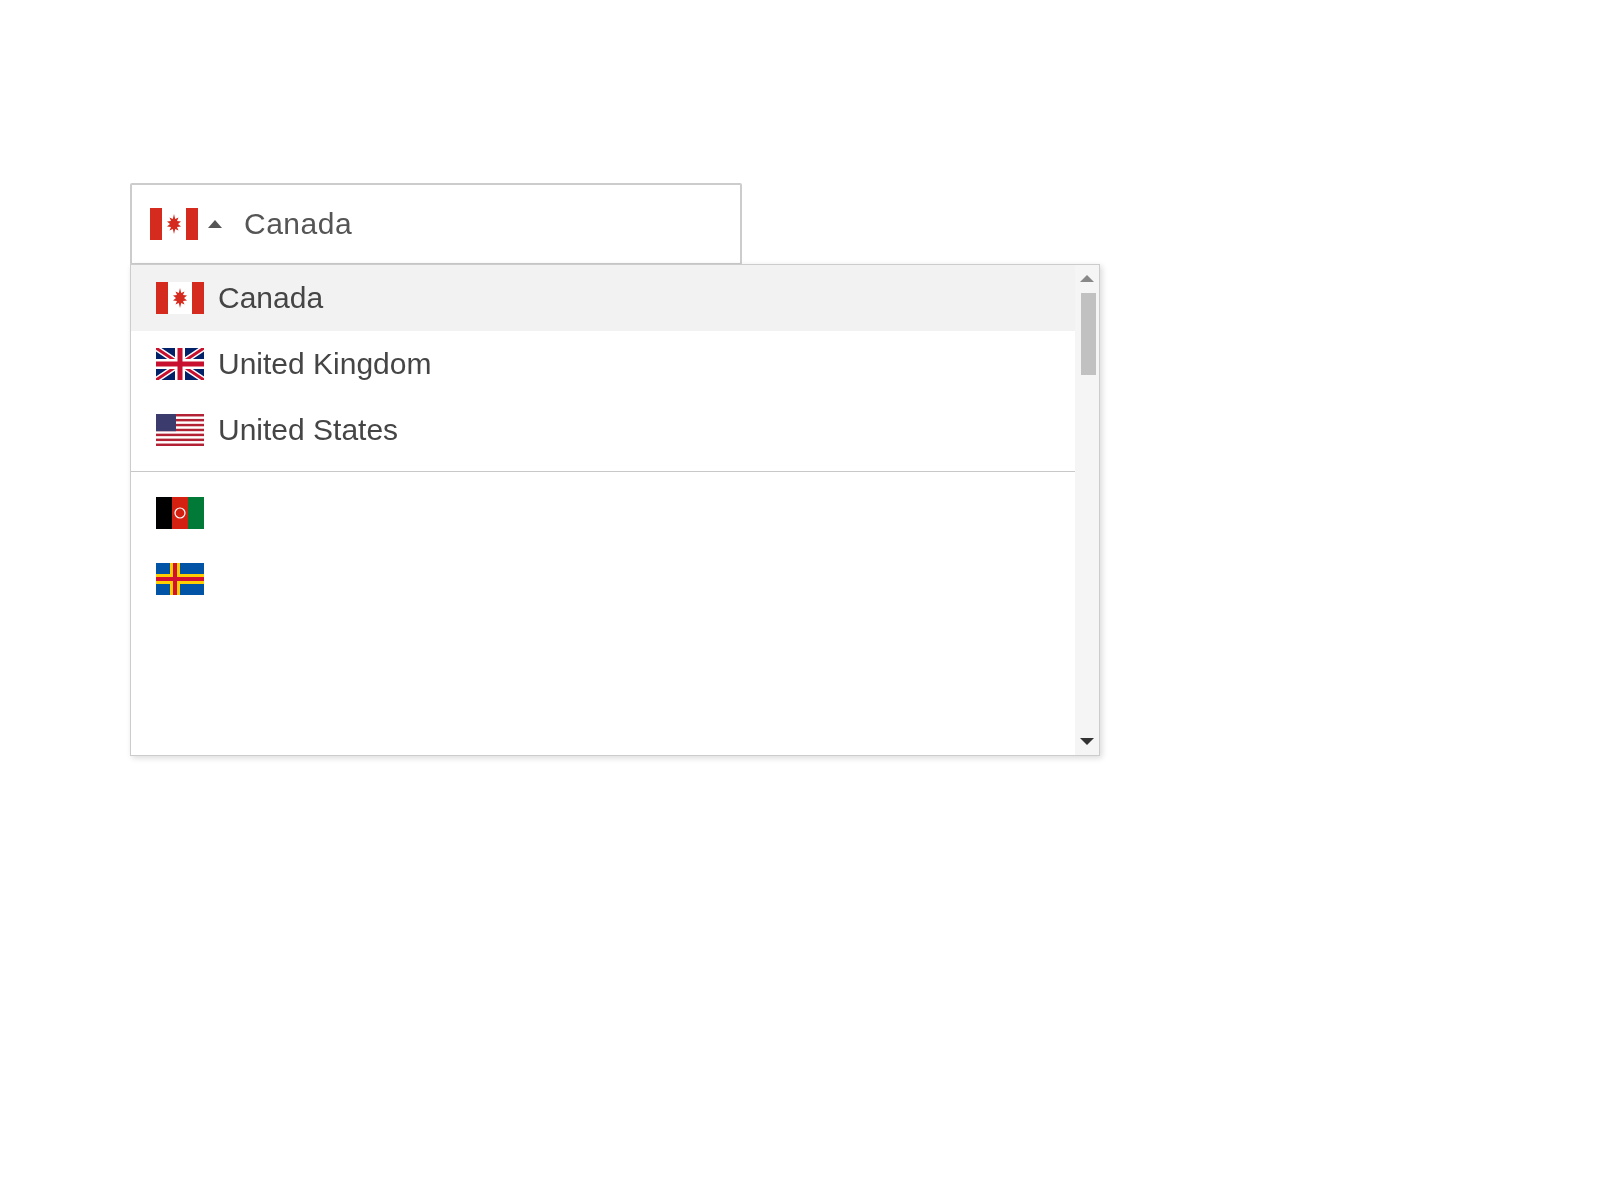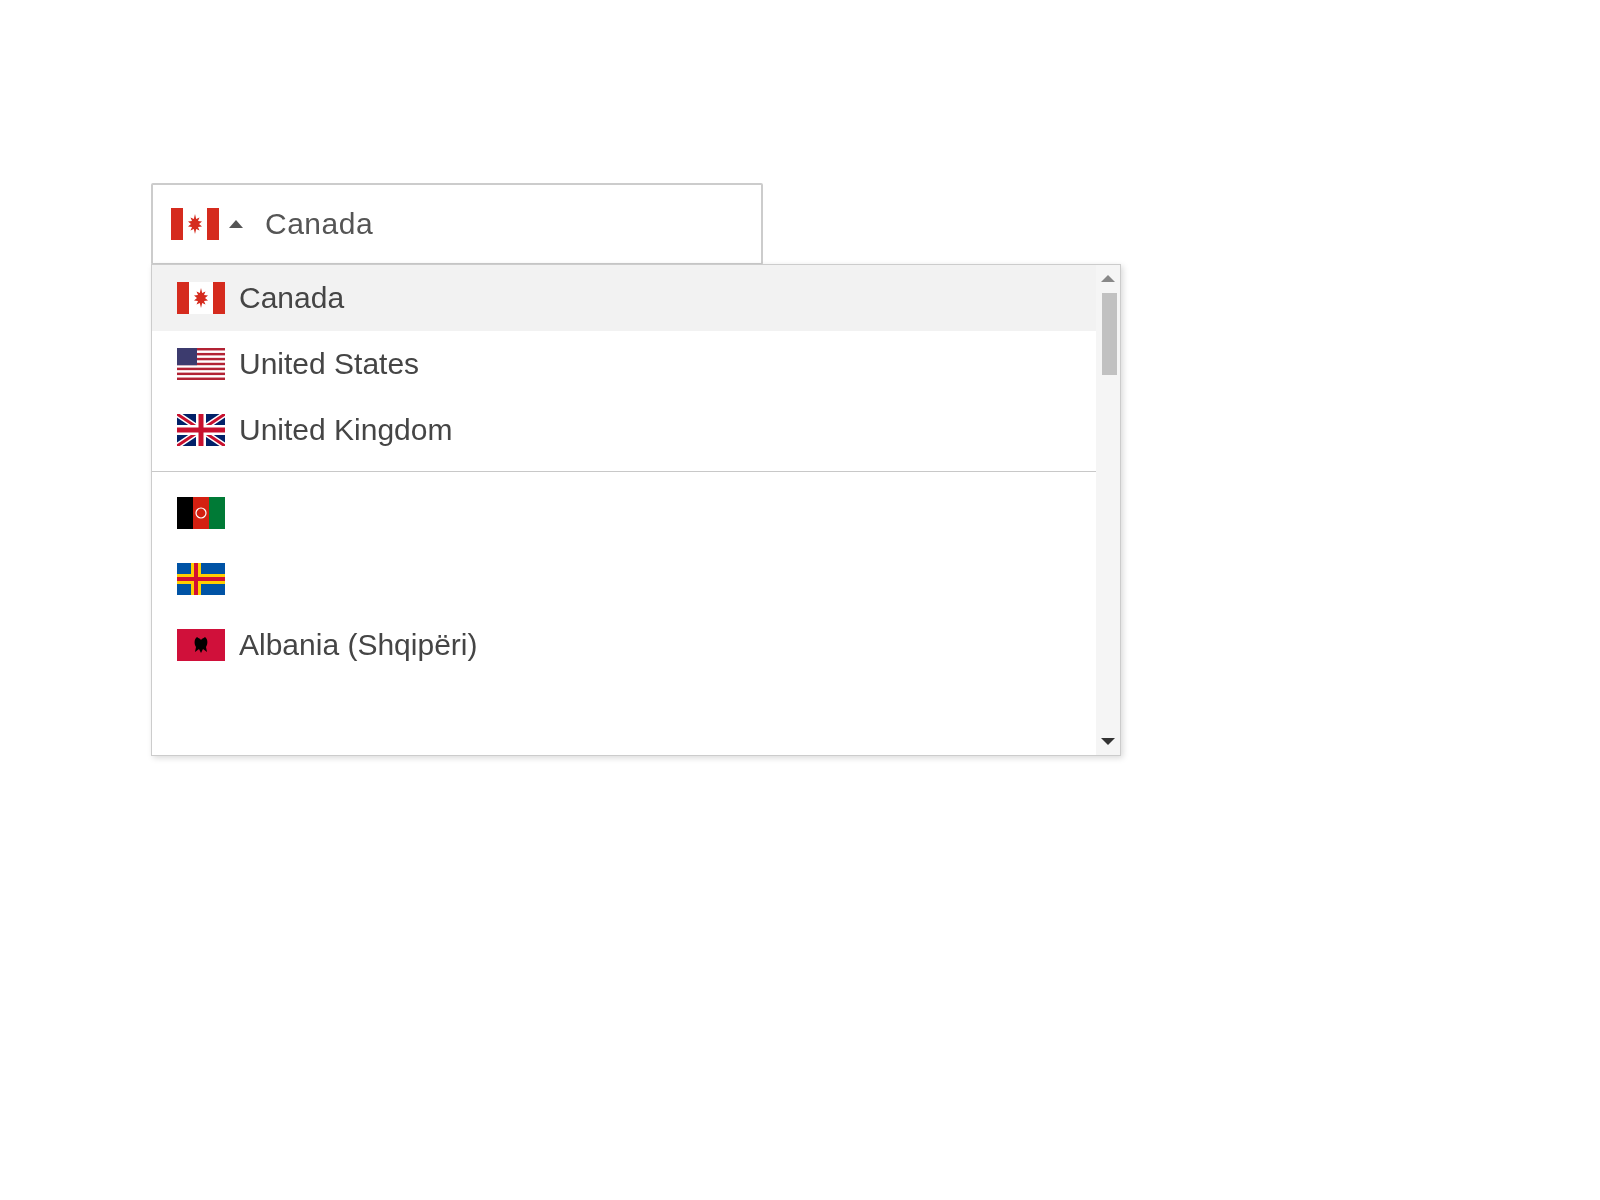--- a/index.html
+++ b/index.html
@@ -8,21 +8,21 @@
       padding: 0;
     }
     body {
       font-family: -apple-system, BlinkMacSystemFont, "Segoe UI", Helvetica, Arial, sans-serif;
       background: #fff;
       width: 1600px;
       height: 1200px;
     }
     .container {
       position: absolute;
-      left: 151px;
+      left: 130px;
       top: 183px;
     }
     .input-box {
       width: 612px;
       height: 82px;
       border: 2px solid #cccccc;
       border-radius: 2px;
       display: flex;
       align-items: center;
       padding: 0 18px;
@@ -140,69 +140,62 @@
         <span class="flag-icon"><svg viewBox="0 0 48 32" width="48" height="32">
               <rect width="48" height="32" fill="#fff"></rect>
               <rect x="0" y="0" width="12" height="32" fill="#d52b1e"></rect>
               <rect x="36" y="0" width="12" height="32" fill="#d52b1e"></rect>
               <path d="M24 6 L25.2 11 L28.5 9.5 L27 13 L31 13.5 L28 16 L31 18.5 L27 19 L28.5 22.5 L25.2 21 L24 26 L22.8 21 L19.5 22.5 L21 19 L17 18.5 L20 16 L17 13.5 L21 13 L19.5 9.5 L22.8 11 Z" fill="#d52b1e"></path>
             </svg></span>
         <span class="dropdown-item-label">Canada</span>
       </div>
       <div class="dropdown-item">
         <span class="flag-icon"><svg viewBox="0 0 48 32" width="48" height="32">
+              <rect width="48" height="32" fill="#012169"></rect>
+              <path d="M0 0 L48 32 M48 0 L0 32" stroke="#fff" stroke-width="6"></path>
+              <path d="M0 0 L48 32 M48 0 L0 32" stroke="#c8102e" stroke-width="3"></path>
+              <path d="M24 0 V32 M0 16 H48" stroke="#fff" stroke-width="10"></path>
+              <path d="M24 0 V32 M0 16 H48" stroke="#c8102e" stroke-width="5"></path>
+            </svg></span>
+        <span class="dropdown-item-label">United Kingdom</span>
+      </div>
+      <div class="dropdown-item">
+        <span class="flag-icon"><svg viewBox="0 0 48 32" width="48" height="32">
               <rect width="48" height="32" fill="#b22234"></rect>
               <g fill="#fff">
                 <rect y="2.46" width="48" height="2.46"></rect>
                 <rect y="7.38" width="48" height="2.46"></rect>
                 <rect y="12.3" width="48" height="2.46"></rect>
                 <rect y="17.2" width="48" height="2.46"></rect>
                 <rect y="22.15" width="48" height="2.46"></rect>
                 <rect y="27.08" width="48" height="2.46"></rect>
               </g>
               <rect width="20" height="17.2" fill="#3c3b6e"></rect>
             </svg></span>
         <span class="dropdown-item-label">United States</span>
       </div>
-      <div class="dropdown-item">
-        <span class="flag-icon"><svg viewBox="0 0 48 32" width="48" height="32">
-              <rect width="48" height="32" fill="#012169"></rect>
-              <path d="M0 0 L48 32 M48 0 L0 32" stroke="#fff" stroke-width="6"></path>
-              <path d="M0 0 L48 32 M48 0 L0 32" stroke="#c8102e" stroke-width="3"></path>
-              <path d="M24 0 V32 M0 16 H48" stroke="#fff" stroke-width="10"></path>
-              <path d="M24 0 V32 M0 16 H48" stroke="#c8102e" stroke-width="5"></path>
-            </svg></span>
-        <span class="dropdown-item-label">United Kingdom</span>
-      </div>
 
       <div class="divider"></div>
 
       <div class="dropdown-item">
         <span class="flag-icon"><svg viewBox="0 0 48 32" width="48" height="32">
               <rect width="16" height="32" fill="#000"></rect>
               <rect x="16" width="16" height="32" fill="#d32011"></rect>
               <rect x="32" width="16" height="32" fill="#007a36"></rect>
               <circle cx="24" cy="16" r="5" fill="none" stroke="#fff" stroke-width="1.2"></circle>
             </svg></span>
       </div>
       <div class="dropdown-item">
         <span class="flag-icon"><svg viewBox="0 0 48 32" width="48" height="32">
               <rect width="48" height="32" fill="#0053a5"></rect>
               <rect x="14" width="10" height="32" fill="#ffce00"></rect>
               <rect y="11" width="48" height="10" fill="#ffce00"></rect>
               <rect x="17" width="4" height="32" fill="#d21034"></rect>
               <rect y="14" width="48" height="4" fill="#d21034"></rect>
             </svg></span>
-      </div>
-      <div class="dropdown-item">
-        <span class="flag-icon"><svg viewBox="0 0 48 32" width="48" height="32">
-              <rect width="48" height="32" fill="#d0103a"></rect>
-              <path d="M20 8 C17 10 17 15 19 18 L18 23 L22 20 L24 24 L26 20 L30 23 L29 18 C31 15 31 10 28 8 C26 10 25 9 24 11 C23 9 22 10 20 8 Z" fill="#000"></path>
-            </svg></span>
-        <span class="dropdown-item-label">Albania (Shqipëri)</span>
       </div>
     </div>
 
     <div class="scrollbar-track">
       <div class="scrollbar-arrow-up"></div>
       <div class="scrollbar-thumb"></div>
       <div class="scrollbar-arrow-down"></div>
     </div>
   </div>
 </div>

